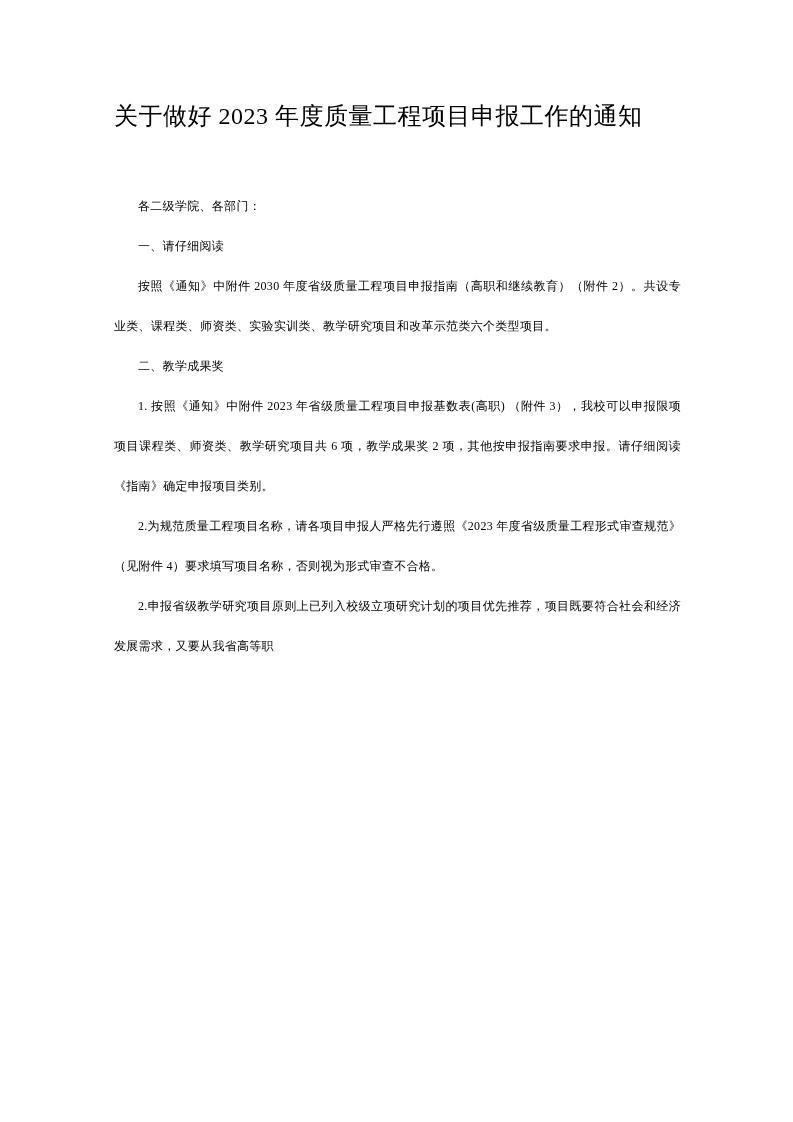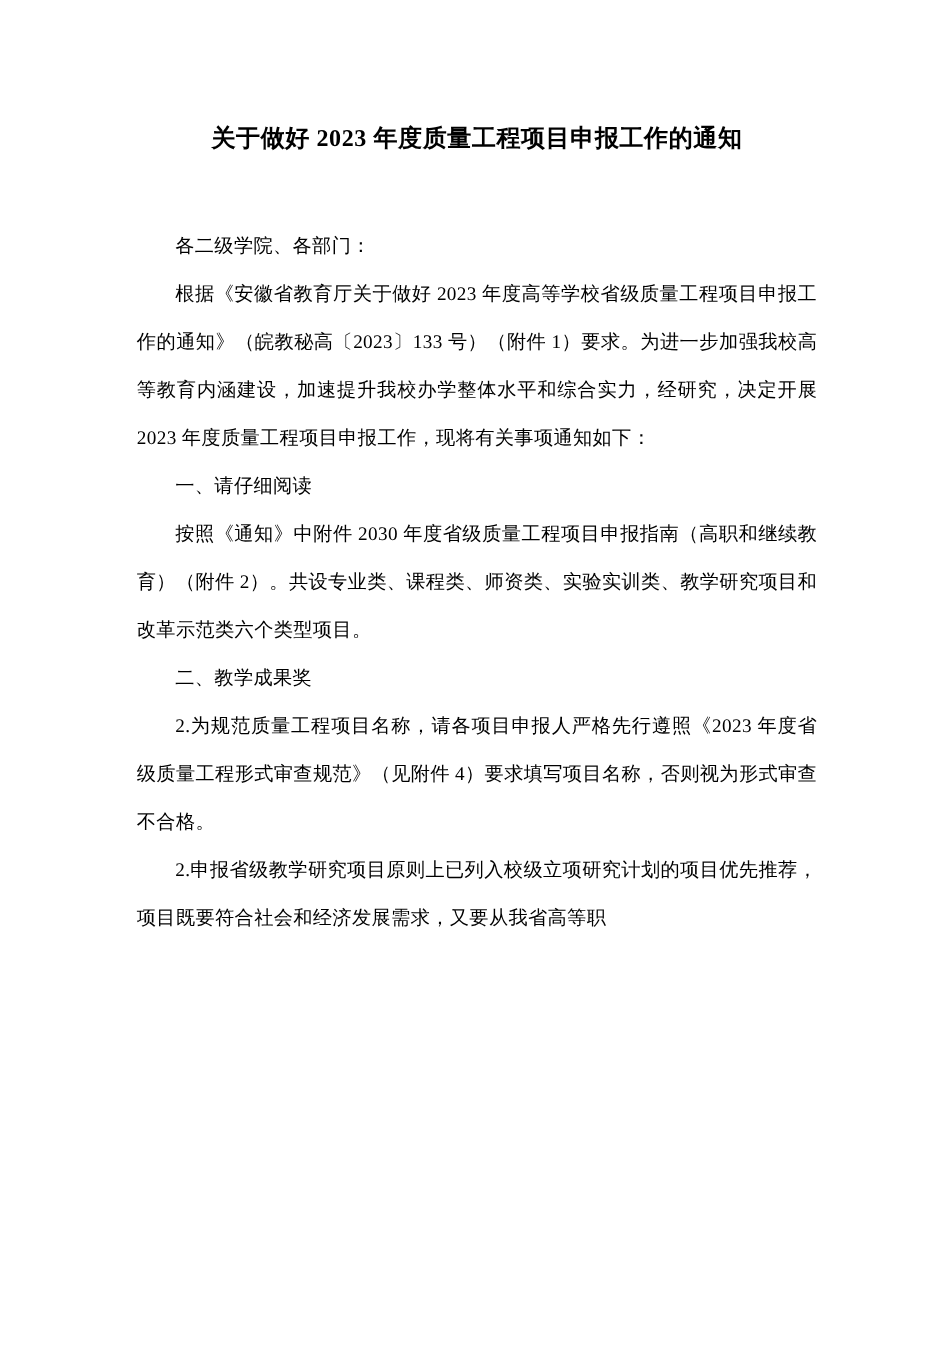--- a/index.html
+++ b/index.html
@@ -14,48 +14,48 @@
     margin: 0 auto;
     background: #ffffff;
     box-sizing: border-box;
     padding: 96px 112px 0 114px;
     color: #000000;
     font-family: "Liberation Serif", "DejaVu Serif", serif;
     overflow: hidden;
   }
   .doc-title {
     margin: 0 0 50px 0;
-    font-size: 20px;
-    font-weight: bold;
+    font-size: 24px;
+    font-weight: normal;
     line-height: 40px;
-    text-align: center;
+    text-align: left;
     letter-spacing: 0.5px;
   }
   .para {
     margin: 0;
-    font-size: 16px;
+    font-size: 12px;
     line-height: 40px;
     text-align: justify;
     text-indent: 2em;
     letter-spacing: 0.3px;
   }
 </style>
 </head>
 <body>
 
 <div class="page">
   <h1 class="doc-title">关于做好 2023 年度质量工程项目申报工作的通知</h1>
 
   <p class="para">各二级学院、各部门：</p>
 
-  <p class="para">根据《安徽省教育厅关于做好 2023 年度高等学校省级质量工程项目申报工作的通知》（皖教秘高〔2023〕133 号）（附件 1）要求。为进一步加强我校高等教育内涵建设，加速提升我校办学整体水平和综合实力，经研究，决定开展 2023 年度质量工程项目申报工作，现将有关事项通知如下：</p>
 
   <p class="para">一、请仔细阅读</p>
 
   <p class="para">按照《通知》中附件 2030 年度省级质量工程项目申报指南（高职和继续教育）（附件 2）。共设专业类、课程类、师资类、实验实训类、教学研究项目和改革示范类六个类型项目。</p>
 
   <p class="para">二、教学成果奖</p>
 
+  <p class="para">1. 按照《通知》中附件 2023 年省级质量工程项目申报基数表(高职) （附件 3），我校可以申报限项项目课程类、师资类、教学研究项目共 6 项，教学成果奖 2 项，其他按申报指南要求申报。请仔细阅读《指南》确定申报项目类别。</p>
 
   <p class="para">2.为规范质量工程项目名称，请各项目申报人严格先行遵照《2023 年度省级质量工程形式审查规范》（见附件 4）要求填写项目名称，否则视为形式审查不合格。</p>
 
   <p class="para">2.申报省级教学研究项目原则上已列入校级立项研究计划的项目优先推荐，项目既要符合社会和经济发展需求，又要从我省高等职</p>
 </div>
 
 </body></html>

